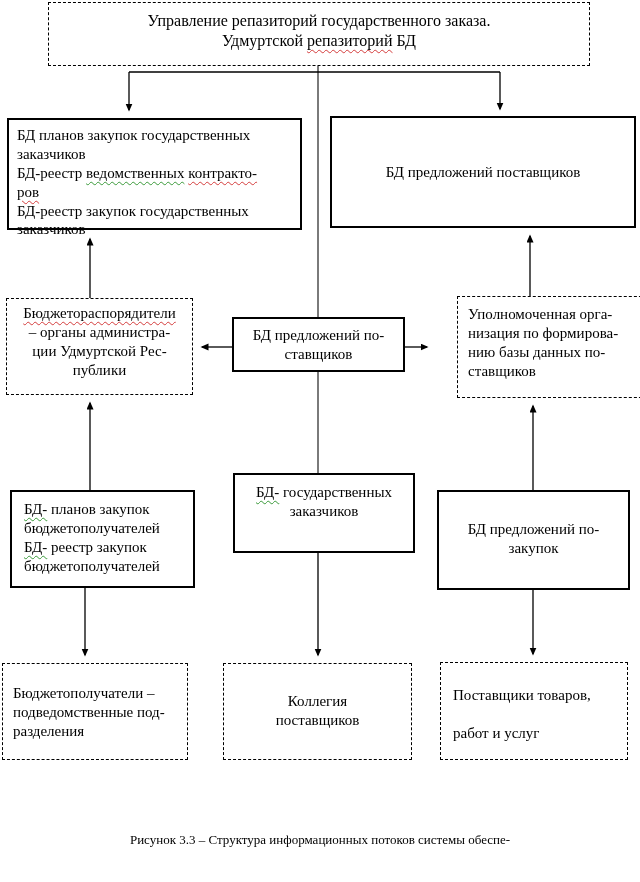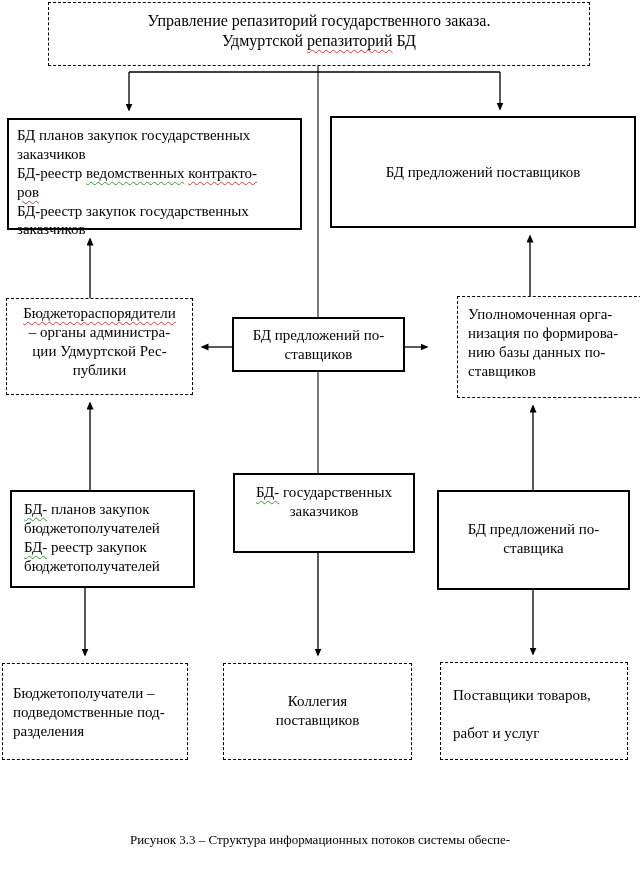--- a/index.html
+++ b/index.html
@@ -134,21 +134,21 @@
       <div class="tline"><span>бюджетополучателей</span></div>
     </div>
 
   <div id="lower-center" class="box solid center">
       <div class="tline"><span class="sq-green">БД-</span><span> государственных</span></div>
       <div class="tline"><span>заказчиков</span></div>
     </div>
 
   <div id="lower-right" class="box solid center">
       <div class="tline"><span>БД предложений по-</span></div>
-      <div class="tline"><span>ставщика</span></div>
+      <div class="tline"><span>закупок</span></div>
     </div>
 
   <div id="bottom-left" class="box dashed left">
       <div class="tline"><span>Бюджетополучатели –</span></div>
       <div class="tline"><span>подведомственные под-</span></div>
       <div class="tline"><span>разделения</span></div>
     </div>
 
   <div id="bottom-center" class="box dashed center">
       <div class="tline"><span>Коллегия</span></div>

